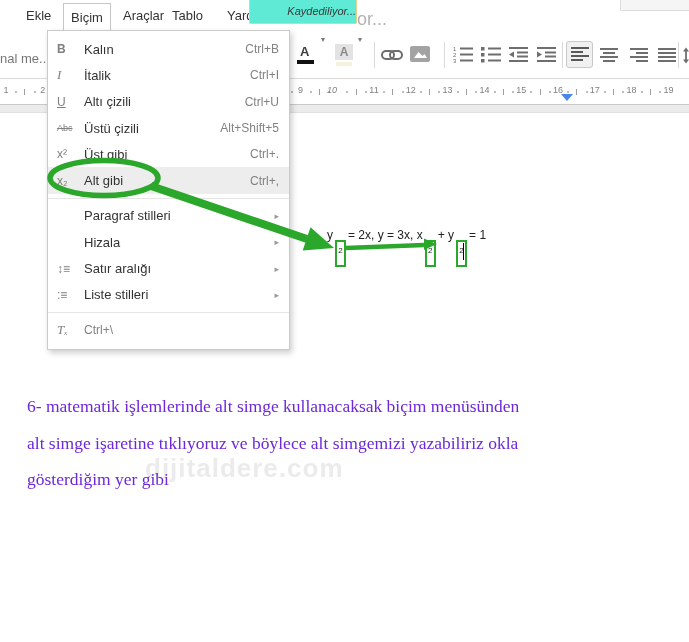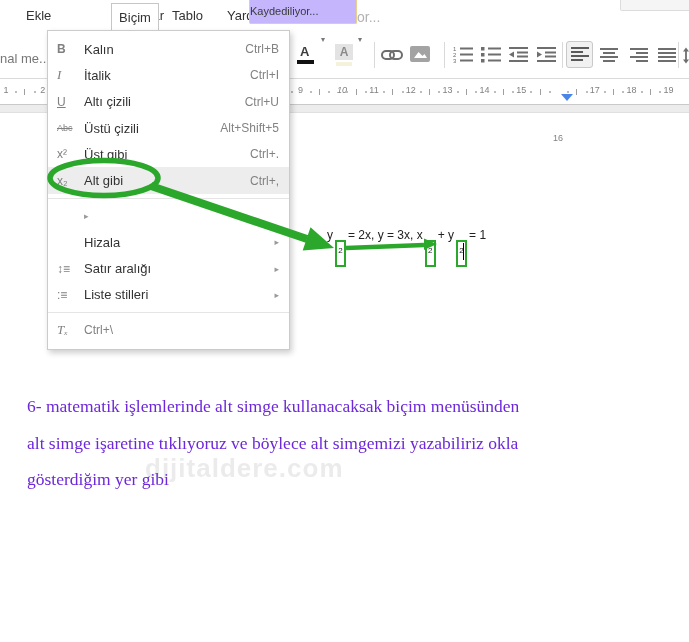--- a/index.html
+++ b/index.html
@@ -4,25 +4,25 @@
 <style>
   html,body{margin:0;padding:0;}
   body{width:689px;height:642px;overflow:hidden;background:#fff;
        font-family:"Liberation Sans",sans-serif;position:relative;}
   #app{position:absolute;inset:0;}
 
   
   #menubar{position:absolute;left:16px;top:0;width:689px;height:30px;background:#fff;z-index:6;}
   .mb-item{position:absolute;top:8px;font-size:13px;color:#333;cursor:default;white-space:nowrap;}
   .mb-open{top:3px;height:27px;line-height:27px;text-align:center;background:#fff;
-           border:1px solid #c6c6c6;border-bottom:none;z-index:12;margin-left:48px;}
+           border:1px solid #c6c6c6;border-bottom:none;z-index:12;}
   #saving-badge{position:absolute;left:233px;top:0;width:106px;height:23px;line-height:22px;
-                background:#c4b5fd;border:1px solid #e8cf8f;border-top:none;border-radius:0 0 2px 2px;
-                font-size:11px;color:#3a3a3a;text-align:left;z-index:15;}
-  #clipped-text{position:absolute;left:341px;top:9px;font-size:14px;color:#b3b3b3;}
+                background:#5eead4;border:1px solid #e8cf8f;border-top:none;border-radius:0 0 2px 2px;
+                font-size:11px;color:#3a3a3a;text-align:right;z-index:15;font-style:italic;}
+  #clipped-text{position:absolute;left:341px;top:9px;font-size:18px;color:#b3b3b3;}
   #btn-gray-partial{position:absolute;left:604px;top:0;width:73px;height:10px;background:#f5f5f5;
                     border:1px solid #dcdcdc;border-top:none;border-radius:0 0 2px 2px;}
   #btn-blue-partial{position:absolute;left:683px;top:0;width:6px;height:8px;background:#4d90fe;}
 
   
   #toolbar{position:absolute;left:0;top:30px;width:689px;height:48px;background:#fff;
            border-bottom:1px solid #dadada;z-index:2;}
   #style-selector{position:absolute;left:0;top:21px;font-size:13px;color:#777;}
   .tbtn{position:absolute;top:14px;cursor:pointer;}
   .tsep{position:absolute;top:12px;width:1px;height:26px;background:#d9d9d9;}
@@ -236,21 +236,21 @@
         <i class="rbar" style="left: 245.2px;"></i>
         <i class="rdot" style="left: 254.4px;"></i>
         <span class="rnum" style="left: 263.6px;">8</span>
         <i class="rdot" style="left: 272.8px;"></i>
         <i class="rbar" style="left: 282px;"></i>
         <i class="rdot" style="left: 291.2px;"></i>
         <span class="rnum" style="left: 300.4px;">9</span>
         <i class="rdot" style="left: 309.6px;"></i>
         <i class="rbar" style="left: 318.8px;"></i>
         <i class="rdot" style="left: 328px;"></i>
-        <span class="rnum" style="left: 342px; font-style: italic;">10</span>
+        <span class="rnum" style="left: 332px; font-style: italic;">10</span>
         <i class="rdot" style="left: 346.4px;"></i>
         <i class="rbar" style="left: 355.6px;"></i>
         <i class="rdot" style="left: 364.8px;"></i>
         <span class="rnum" style="left: 374px;">11</span>
         <i class="rdot" style="left: 383.2px;"></i>
         <i class="rbar" style="left: 392.4px;"></i>
         <i class="rdot" style="left: 401.6px;"></i>
         <span class="rnum" style="left: 410.8px;">12</span>
         <i class="rdot" style="left: 420px;"></i>
         <i class="rbar" style="left: 429.2px;"></i>
@@ -260,21 +260,21 @@
         <i class="rbar" style="left: 466px;"></i>
         <i class="rdot" style="left: 475.2px;"></i>
         <span class="rnum" style="left: 484.4px;">14</span>
         <i class="rdot" style="left: 493.6px;"></i>
         <i class="rbar" style="left: 502.8px;"></i>
         <i class="rdot" style="left: 512px;"></i>
         <span class="rnum" style="left: 521.2px;">15</span>
         <i class="rdot" style="left: 530.4px;"></i>
         <i class="rbar" style="left: 539.6px;"></i>
         <i class="rdot" style="left: 548.8px;"></i>
-        <span class="rnum" style="left: 558px; margin-top: 48px;">16</span>
+        <span class="rnum" style="left: 558px;">16</span>
         <i class="rdot" style="left: 567.2px;"></i>
         <i class="rbar" style="left: 576.4px;"></i>
         <i class="rdot" style="left: 585.6px;"></i>
         <span class="rnum" style="left: 594.8px;">17</span>
         <i class="rdot" style="left: 604px;"></i>
         <i class="rbar" style="left: 613.2px;"></i>
         <i class="rdot" style="left: 622.4px;"></i>
         <span class="rnum" style="left: 631.6px;">18</span>
         <i class="rdot" style="left: 640.8px;"></i>
         <i class="rbar" style="left: 650px;"></i>
@@ -324,20 +324,21 @@
       <span class="ms">Ctrl+.</span>
     </div>
     <div class="menu-row hl">
       <span class="mi">x₂</span>
       <span class="ml">Alt gibi</span>
       <span class="ms">Ctrl+,</span>
     </div>
     <div class="menu-sep"></div>
     <div class="menu-row">
       <span class="mi"></span>
+      <span class="ml">Paragraf stilleri</span>
       <span class="marr">▸</span>
     </div>
     <div class="menu-row">
       <span class="mi"></span>
       <span class="ml">Hizala</span>
       <span class="marr">▸</span>
     </div>
     <div class="menu-row">
       <span class="mi">↕≡</span>
       <span class="ml">Satır aralığı</span>

